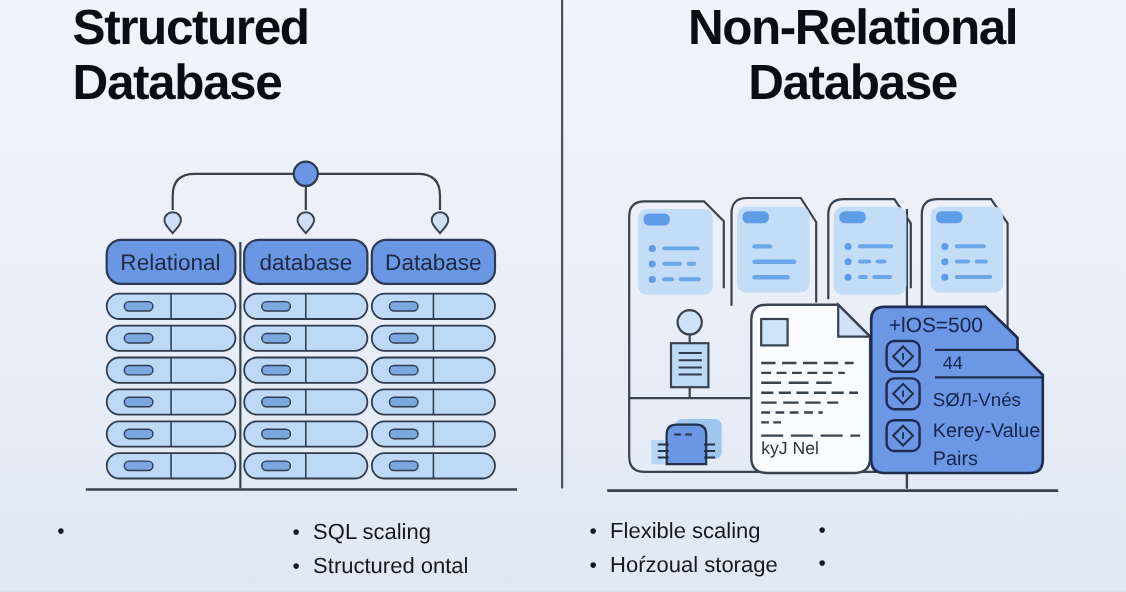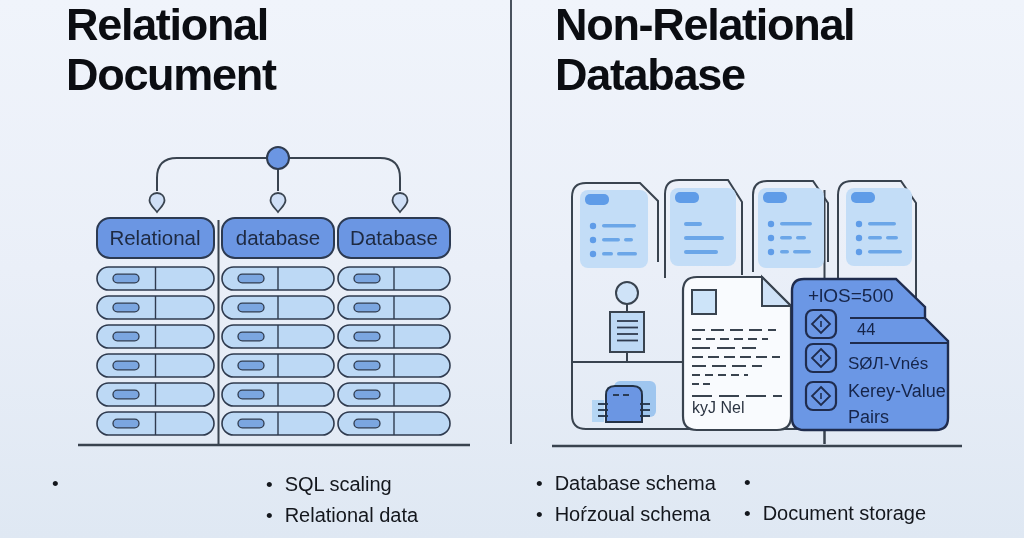--- a/index.html
+++ b/index.html
@@ -7,21 +7,21 @@
     position:relative;width:1024px;height:538px;overflow:hidden;
     background:linear-gradient(180deg,#f0f4fb 0%,#eaeff8 50%,#dfe8f3 100%);
     font-family:"Liberation Sans",sans-serif;
   }
   .half-title{
     position:absolute;top:0;margin:0;
     font-size:45px;font-weight:700;letter-spacing:-1.3px;line-height:1.12;
     color:#0b0d12;
   }
   #title-left{left:66px;width:310px;}
-  #title-right{left:555px;width:440px;}
+  #title-right{left:555px;width:440px;text-align:center;}
   .main-divider{
     position:absolute;left:510px;top:0;width:2px;height:444px;background:#49525e;
   }
   .diagram-svg{position:absolute;top:0;width:512px;height:538px;}
   #svg-left{left:0;}
   #svg-right{left:512px;}
   svg text{font-family:"Liberation Sans",sans-serif;}
   .bullets{
     position:absolute;list-style:none;margin:0;padding:0;
     font-size:20px;color:#14171d;
@@ -31,21 +31,21 @@
   #bullets-left-1{left:52px;top:473px;}
   #bullets-left-2{left:266px;top:473px;}
   #bullets-right-1{left:536px;top:472px;}
   #bullets-right-2{left:744px;top:472px;}
 </style>
 </head>
 <body>
 
 <div class="canvas">
 
-  <h1 class="half-title" id="title-left">Relational Document</h1>
+  <h1 class="half-title" id="title-left">Structured Database</h1>
   <h1 class="half-title" id="title-right">Non-Relational Database</h1>
 
   <div class="main-divider"></div>
 
   <svg id="svg-left" class="diagram-svg" viewBox="0 0 512 538">
     <defs>
       <path id="arrowhead" d="M0,0 C4.8,0 7.5,3.6 7.5,7.2 C7.5,11.5 3.5,14.5 0,19 C-3.5,14.5 -7.5,11.5 -7.5,7.2 C-7.5,3.6 -4.8,0 0,0 Z"></path>
     </defs>
 
     <g>
@@ -299,36 +299,35 @@
         <span class="dot">•</span>
       </li>
   </ul>
   <ul class="bullets" id="bullets-left-2">
     <li>
         <span class="dot">•</span>
         <span>SQL scaling</span>
       </li>
     <li>
         <span class="dot">•</span>
-        <span>Relational data</span>
+        <span>Structured ontal</span>
       </li>
   </ul>
   <ul class="bullets" id="bullets-right-1">
     <li>
         <span class="dot">•</span>
-        <span>Database schema</span>
-      </li>
-    <li>
-        <span class="dot">•</span>
-        <span>Hoŕzoual schema</span>
+        <span>Flexible scaling</span>
+      </li>
+    <li>
+        <span class="dot">•</span>
+        <span>Hoŕzoual storage</span>
       </li>
   </ul>
   <ul class="bullets" id="bullets-right-2">
     <li>
         <span class="dot">•</span>
       </li>
     <li>
         <span class="dot">•</span>
-        <span>Document storage</span>
       </li>
   </ul>
 
 </div>
 
 </body></html>

